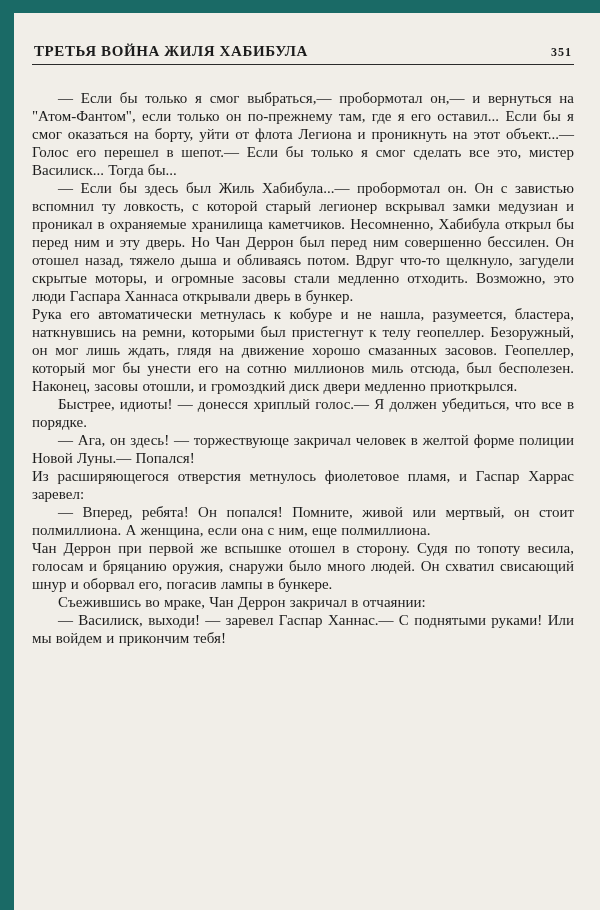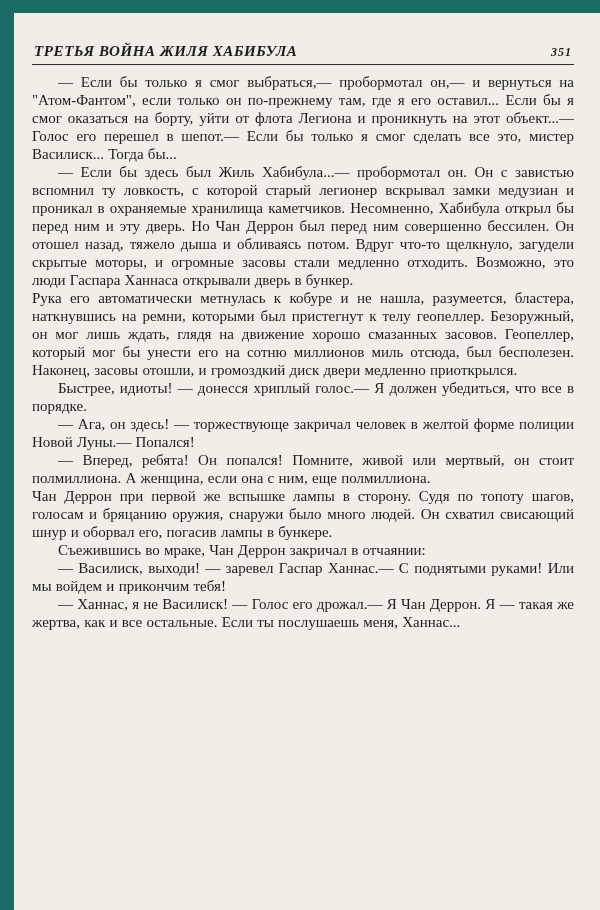--- a/index.html
+++ b/index.html
@@ -33,36 +33,35 @@
     left: 14px;
     right: 0;
     bottom: 0;
     padding: 30px 26px 0 18px;
     box-sizing: border-box;
   }
   .header {
     display: flex;
     justify-content: space-between;
     align-items: baseline;
-    font-style: italic;
     font-weight: bold;
     font-size: 15px;
     letter-spacing: 0.6px;
     padding: 0 2px 4px 2px;
   }
   .header .pagenum {
     font-size: 12px;
     letter-spacing: 1px;
   }
   .rule {
     border-bottom: 1.6px solid #2b2b2b;
     margin: 0;
   }
   .text {
-    margin-top: 8px;
+    margin-top: 24px;
   }
   .para {
     margin: 0;
     text-align: justify;
     font-size: 15px;
     line-height: 18px;
     word-spacing: 0.5px;
   }
   .para.indent {
     text-indent: 26px;
@@ -79,20 +78,20 @@
       <span class="title">ТРЕТЬЯ ВОЙНА ЖИЛЯ ХАБИБУЛА</span>
       <span class="pagenum">351</span>
     </div>
     <div class="rule"></div>
     <div class="text">
         <p class="para indent">— Если бы только я смог выбраться,— пробормотал он,— и вернуться на "Атом-Фантом", если только он по-прежнему там, где я его оставил... Если бы я смог оказаться на борту, уйти от флота Легиона и проникнуть на этот объект...— Голос его перешел в шепот.— Если бы только я смог сделать все это, мистер Василиск... Тогда бы...</p>
         <p class="para indent">— Если бы здесь был Жиль Хабибула...— пробормотал он. Он с завистью вспомнил ту ловкость, с которой старый легионер вскрывал замки медузиан и проникал в охраняемые хранилища каметчиков. Несомненно, Хабибула открыл бы перед ним и эту дверь. Но Чан Деррон был перед ним совершенно бессилен. Он отошел назад, тяжело дыша и обливаясь потом. Вдруг что-то щелкнуло, загудели скрытые моторы, и огромные засовы стали медленно отходить. Возможно, это люди Гаспара Ханнаса открывали дверь в бункер.</p>
         <p class="para">Рука его автоматически метнулась к кобуре и не нашла, разумеется, бластера, наткнувшись на ремни, которыми был пристегнут к телу геопеллер. Безоружный, он мог лишь ждать, глядя на движение хорошо смазанных засовов. Геопеллер, который мог бы унести его на сотню миллионов миль отсюда, был бесполезен. Наконец, засовы отошли, и громоздкий диск двери медленно приоткрылся.</p>
         <p class="para indent">Быстрее, идиоты! — донесся хриплый голос.— Я должен убедиться, что все в порядке.</p>
         <p class="para indent">— Ага, он здесь! — торжествующе закричал человек в желтой форме полиции Новой Луны.— Попался!</p>
+        <p class="para">Из расширяющегося отверстия метнулось фиолетовое пламя, и Гаспар Харрас заревел:</p>
         <p class="para indent">— Вперед, ребята! Он попался! Помните, живой или мертвый, он стоит полмиллиона. А женщина, если она с ним, еще полмиллиона.</p>
-        <p class="para">Чан Деррон при первой же вспышке лампы в сторону. Судя по топоту шагов, голосам и бряцанию оружия, снаружи было много людей. Он схватил свисающий шнур и оборвал его, погасив лампы в бункере.</p>
+        <p class="para">Чан Деррон при первой же вспышке отошел в сторону. Судя по топоту весила, голосам и бряцанию оружия, снаружи было много людей. Он схватил свисающий шнур и оборвал его, погасив лампы в бункере.</p>
         <p class="para indent">Съежившись во мраке, Чан Деррон закричал в отчаянии:</p>
         <p class="para indent">— Василиск, выходи! — заревел Гаспар Ханнас.— С поднятыми руками! Или мы войдем и прикончим тебя!</p>
-        <p class="para indent">— Ханнас, я не Василиск! — Голос его дрожал.— Я Чан Деррон. Я — такая же жертва, как и все остальные. Если ты послушаешь меня, Ханнас...</p>
       </div>
   </div>
 </div>
 
 </body></html>

